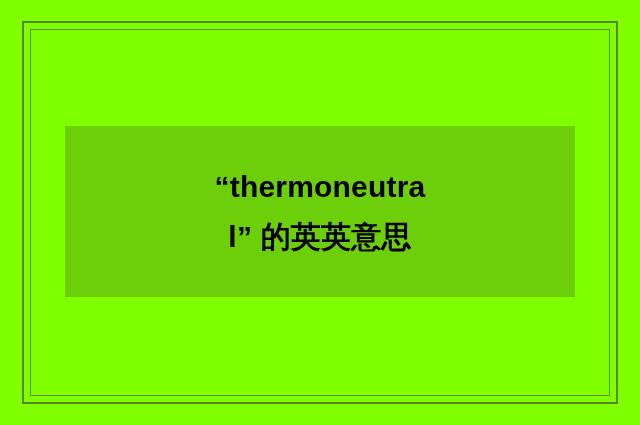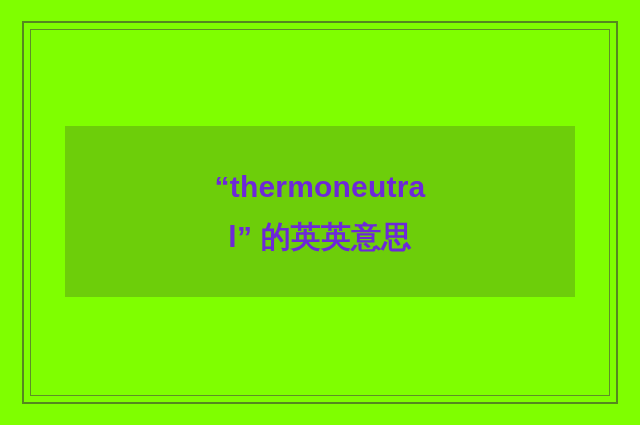--- a/index.html
+++ b/index.html
@@ -54,21 +54,21 @@
     width: 510px;
     height: 171px;
     background: #6dce0a;
     display: flex;
     align-items: center;
     justify-content: center;
     box-sizing: border-box;
   }
 
   .title-text {
-    color: #6d28d9;
+    color: #000000;
     font-weight: bold;
     font-size: 30px;
     line-height: 50px;
     text-align: center;
     letter-spacing: 0.2px;
     width: 230px;
     word-break: break-all;
     margin: 0;
     padding: 0;
   }

